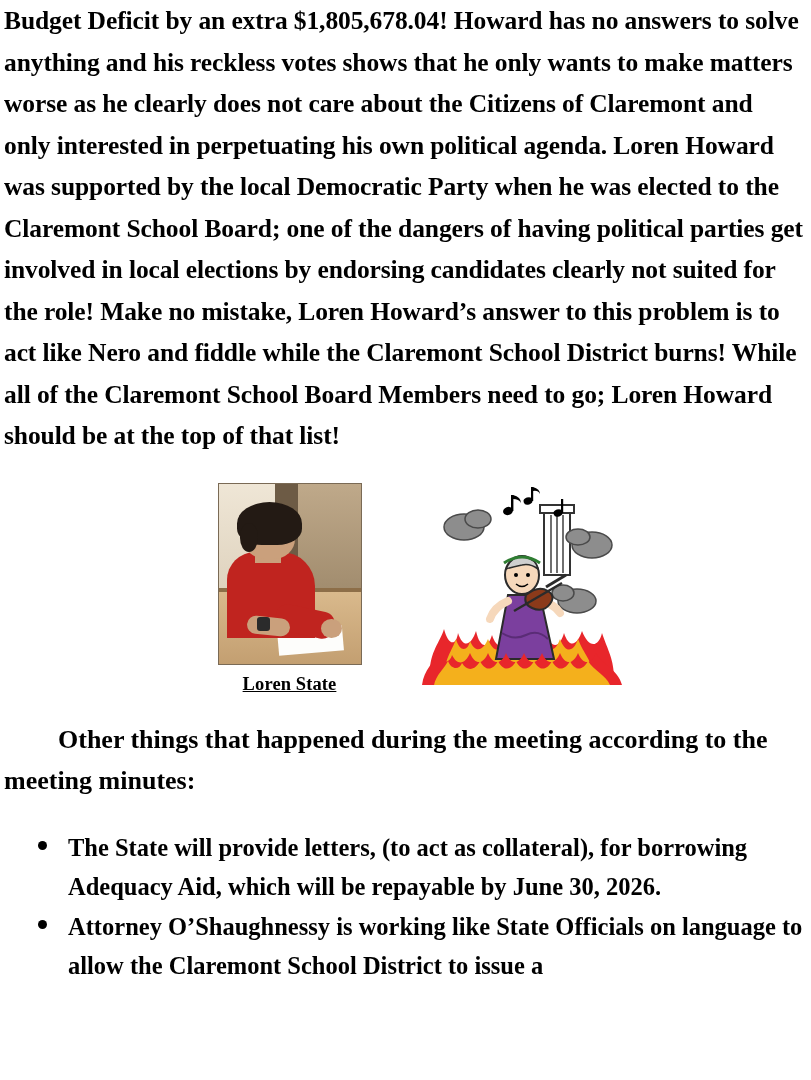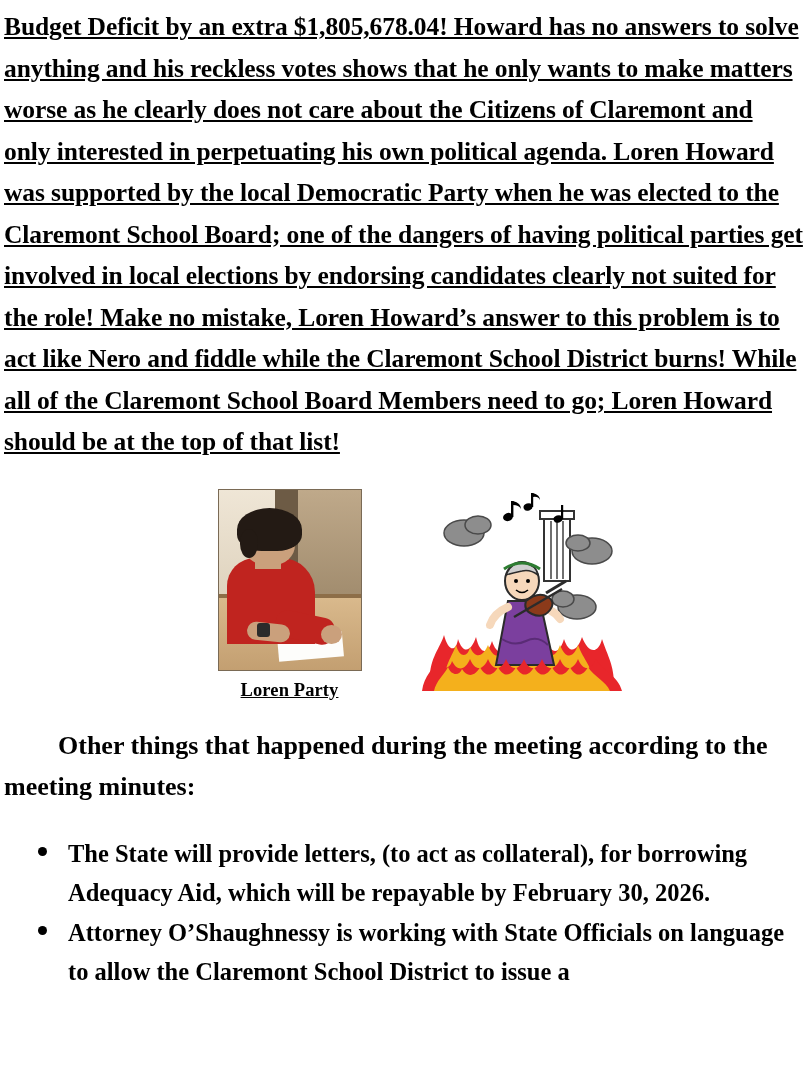--- a/index.html
+++ b/index.html
@@ -23,22 +23,21 @@
   }
   .para {
     font-size: 25.5px;
     font-weight: bold;
     line-height: 41.5px;
     letter-spacing: -0.1px;
     text-align: left;
     margin: 0;
   }
   .para-top {
-    padding-top: 6px;
-    text-decoration: underline;
+    padding-top: 0;
   }
   .figures {
     margin-top: 26px;
     display: flex;
     flex-direction: row;
     justify-content: center;
     align-items: flex-start;
     gap: 60px;
     padding-left: 30px;
   }
@@ -181,21 +180,21 @@
         <div class="torso"></div>
         <div class="arm"></div>
         <div class="forearm"></div>
         <div class="watch"></div>
         <div class="hand"></div>
         <div class="neck"></div>
         <div class="head"></div>
         <div class="hair"></div>
         <div class="hair2"></div>
       </div>
-      <div class="caption">Loren Party</div>
+      <div class="caption">Loren State</div>
     </div>
 
     <div class="nero">
       <svg width="200" height="202" viewBox="0 0 200 202" xmlns="http://www.w3.org/2000/svg">
         <rect x="0" y="0" width="200" height="202" fill="#ffffff"></rect>
 
         <g>
           <rect x="118" y="22" width="34" height="8" fill="#ffffff" stroke="#333" stroke-width="2"></rect>
           <rect x="122" y="30" width="26" height="62" fill="#ffffff" stroke="#333" stroke-width="2"></rect>
           <line x1="129" y1="32" x2="129" y2="90" stroke="#333" stroke-width="1.4"></line>
@@ -251,17 +250,17 @@
         <path d="M0,202 C2,186 12,180 16,170 C20,182 28,180 30,172 C36,184 44,180 48,170 C54,184 62,180 66,170 C72,184 80,180 84,170 C90,184 98,180 102,170 C108,184 116,180 120,170 C126,184 134,180 138,170 C144,184 152,180 156,170 C162,184 170,180 174,170 C180,182 196,186 200,202 Z" fill="#e8262b"></path>
         <path d="M12,202 C14,192 22,186 26,178 C30,188 38,186 40,180 C46,190 54,186 58,178 C64,190 72,186 76,178 C82,190 90,186 94,178 C100,190 108,186 112,178 C118,190 126,186 130,178 C136,190 144,186 148,178 C154,190 162,186 166,178 C172,188 184,192 188,202 Z" fill="#f4b01c"></path>
       </svg>
     </div>
 
   </div>
 
   <p class="indent-para"><span class="tab"></span><span>Other things that happened during the meeting according to the meeting minutes:</span></p>
 
   <ul class="bullets">
-    <li><span class="dot"></span><span>The State will provide letters, (to act as collateral), for borrowing Adequacy Aid, which will be repayable by February 30, 2026.</span></li>
-    <li><span class="dot"></span><span>Attorney O’Shaughnessy is working with State Officials on language to allow the Claremont School District to issue a</span></li>
+    <li><span class="dot"></span><span>The State will provide letters, (to act as collateral), for borrowing Adequacy Aid, which will be repayable by June 30, 2026.</span></li>
+    <li><span class="dot"></span><span>Attorney O’Shaughnessy is working like State Officials on language to allow the Claremont School District to issue a</span></li>
   </ul>
 
 </div>
 
 </body></html>

